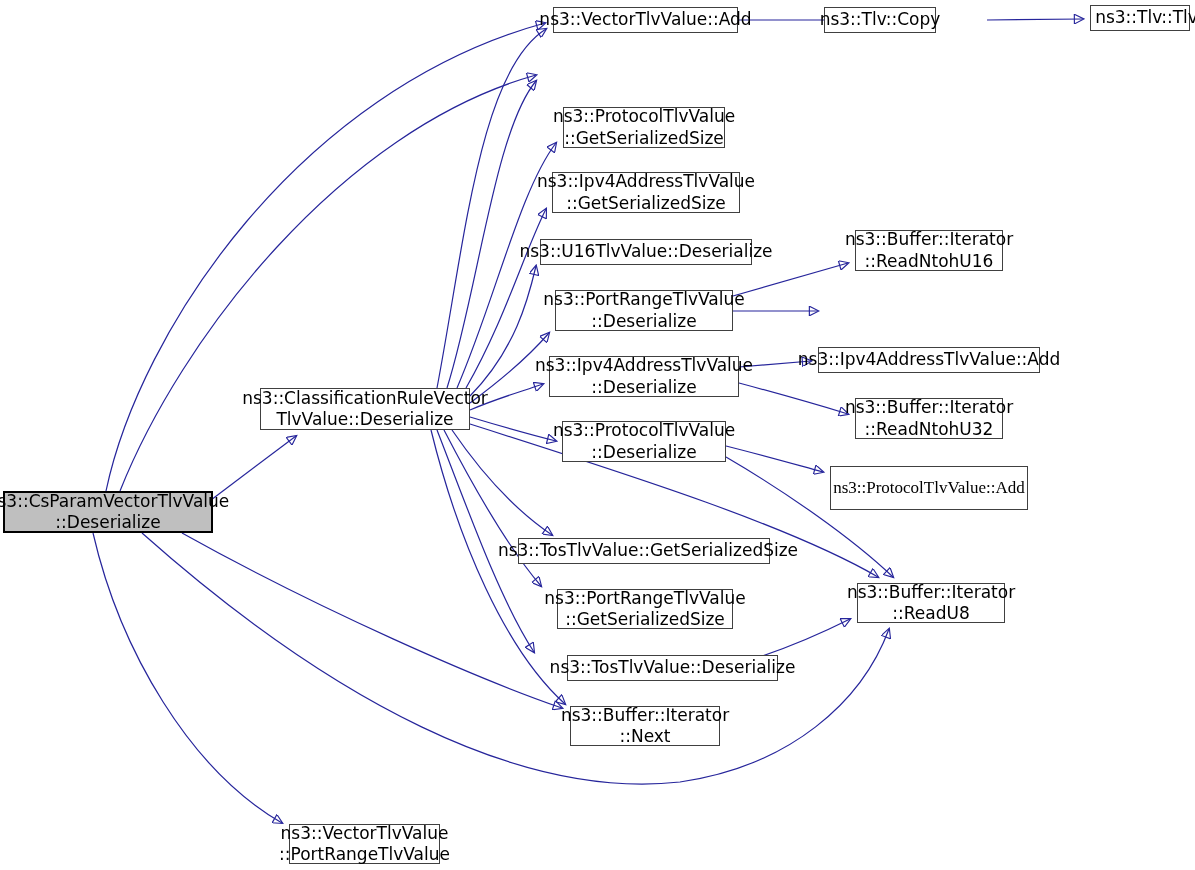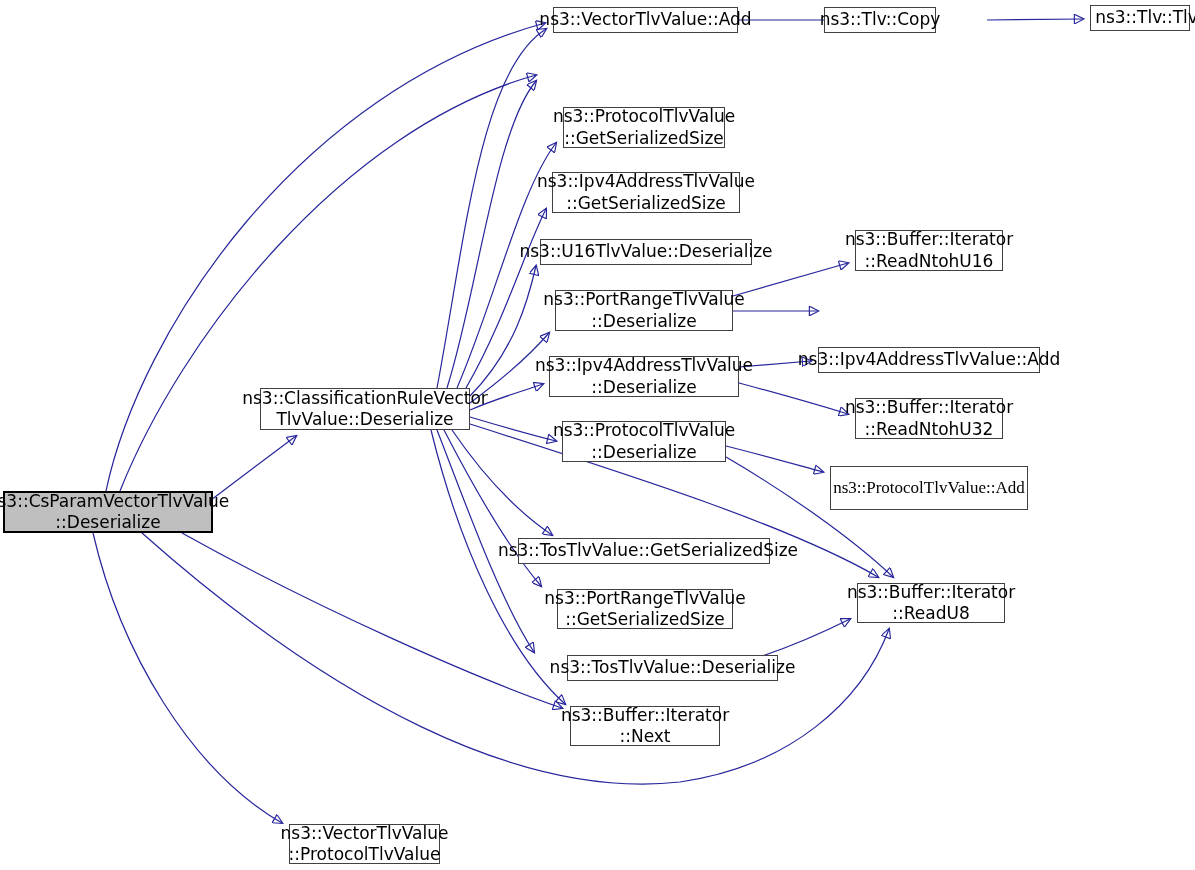--- a/index.html
+++ b/index.html
@@ -105,21 +105,21 @@
 ::Deserialize</span></div>
     <div class="node" style="left: 562px; top: 421px; width: 164px; height: 41px;"><span>ns3::ProtocolTlvValue
 ::Deserialize</span></div>
     <div class="node" style="left: 518px; top: 538px; width: 252px; height: 26px; padding-left: 8px;"><span>ns3::TosTlvValue::GetSerializedSize</span></div>
     <div class="node" style="left: 557px; top: 589px; width: 176px; height: 40px;"><span>ns3::PortRangeTlvValue
 ::GetSerializedSize</span></div>
     <div class="node" style="left: 539px; top: 655px; width: 211px; height: 26px; margin-left: 28px;"><span>ns3::TosTlvValue::Deserialize</span></div>
     <div class="node" style="left: 570px; top: 706px; width: 150px; height: 40px;"><span>ns3::Buffer::Iterator
 ::Next</span></div>
     <div class="node" style="left: 289px; top: 824px; width: 151px; height: 40px;"><span>ns3::VectorTlvValue
-::ProtocolTlvValue</span></div>
+::PortRangeTlvValue</span></div>
     <div class="node" style="left: 824px; top: 7px; width: 112px; height: 26px;"><span>ns3::Tlv::Copy</span></div>
     <div class="node" style="left: 1090px; top: 5px; width: 100px; height: 26px; padding-left: 13px;"><span>ns3::Tlv::Tlv</span></div>
     <div class="node" style="left: 855px; top: 230px; width: 148px; height: 41px;"><span>ns3::Buffer::Iterator
 ::ReadNtohU16</span></div>
     <div class="node" style="left: 818px; top: 347px; width: 222px; height: 26px;"><span>ns3::Ipv4AddressTlvValue::Add</span></div>
     <div class="node" style="left: 855px; top: 398px; width: 148px; height: 41px;"><span>ns3::Buffer::Iterator
 ::ReadNtohU32</span></div>
     <div class="node" style="left: 830px; top: 466px; width: 198px; height: 44px; font-family: Liberation Serif, serif;"><span>ns3::ProtocolTlvValue::Add</span></div>
     <div class="node" style="left: 857px; top: 583px; width: 148px; height: 40px;"><span>ns3::Buffer::Iterator
 ::ReadU8</span></div>

